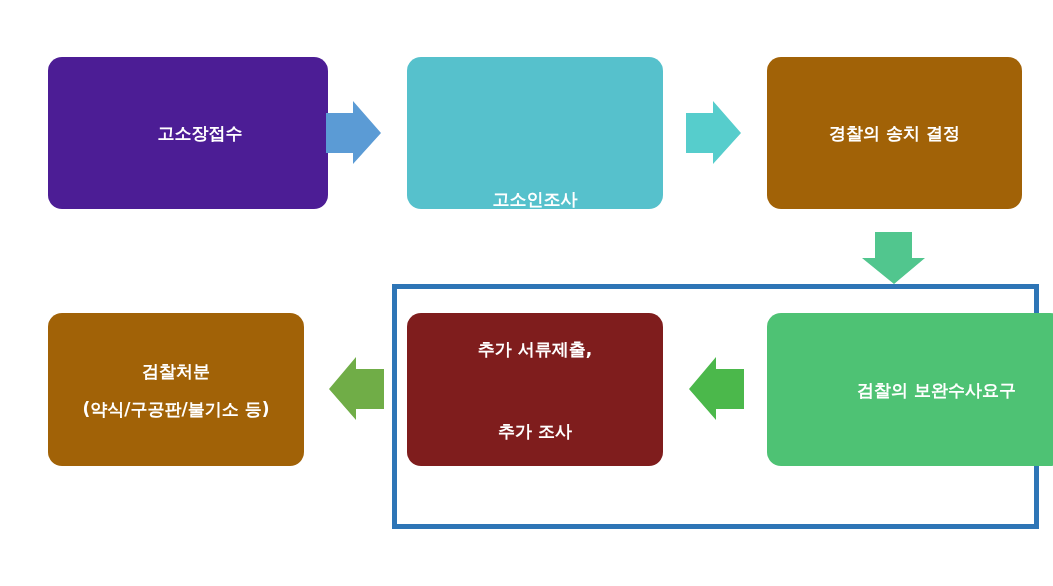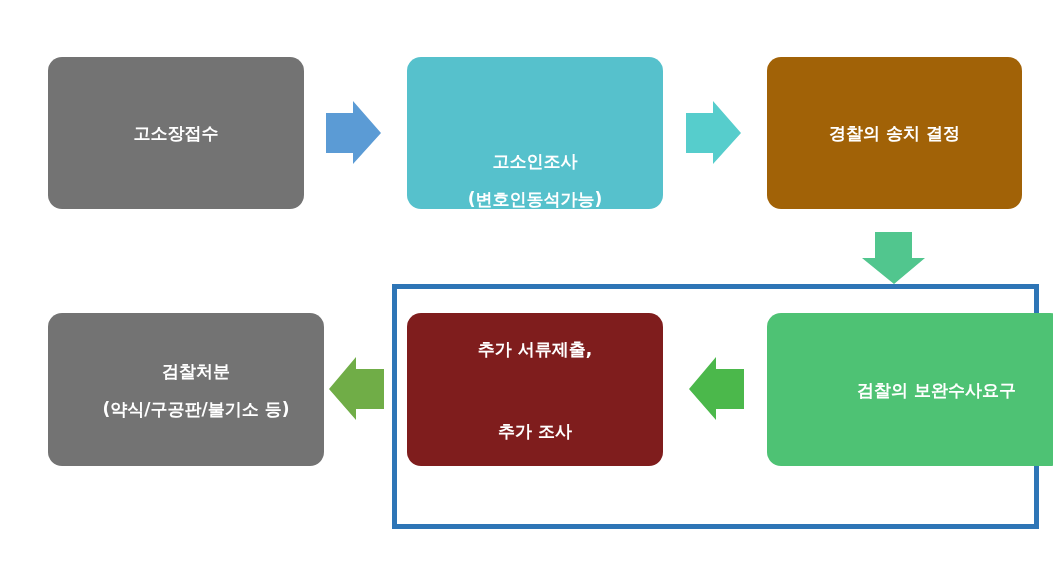--- a/index.html
+++ b/index.html
@@ -20,43 +20,42 @@
   #b5 .line + .line { margin-top: 14px; }
   #highlight { position: absolute; left: 392px; top: 284px; width: 637px; height: 235px;
                border: 5px solid #2e75b6; box-sizing: content-box; }
   svg.arrow { position: absolute; overflow: visible; }
 </style>
 </head>
 <body>
 
 <div id="highlight" style="border-color: rgb(46, 117, 182);"></div>
 
-<div class="box" id="b1" style="background: #737373;">
+<div class="box" id="b1" style="background: #4c1d95; padding-left: 24px;">
   <div class="line">고소장접수</div>
 </div>
 
 <div class="box" id="b2" style="background: rgb(86, 193, 204);">
   <div class="line">고소인조사</div>
-  <div class="line">(변호인동석가능)</div>
 </div>
 
 <div class="box" id="b3" style="background: #a16207;">
   <div class="line">경찰의 송치 결정</div>
 </div>
 
 <div class="box" id="b4" style="background: rgb(78, 194, 116);">
   <div class="line">검찰의 보완수사요구</div>
 </div>
 
 <div class="box" id="b5" style="background: #7f1d1d; gap: 48px;">
   <div class="line">추가 서류제출,</div>
   <div class="line">추가 조사</div>
 </div>
 
-<div class="box" id="b6" style="background: #737373; padding-left: 20px;">
+<div class="box" id="b6" style="background: #a16207;">
   <div class="line">검찰처분</div>
   <div class="line">(약식/구공판/불기소 등)</div>
 </div>
 
 <svg class="arrow" style="left:326px;top:101px" width="56" height="64">
   <polygon points="0,12 27,12 27,0 55,32 27,63 27,52 0,52" fill="#5b9bd5"></polygon>
 </svg>
 <svg class="arrow" style="left:686px;top:101px" width="56" height="64">
   <polygon points="0,12 27,12 27,0 55,32 27,63 27,52 0,52" fill="#56cdcc"></polygon>
 </svg>

